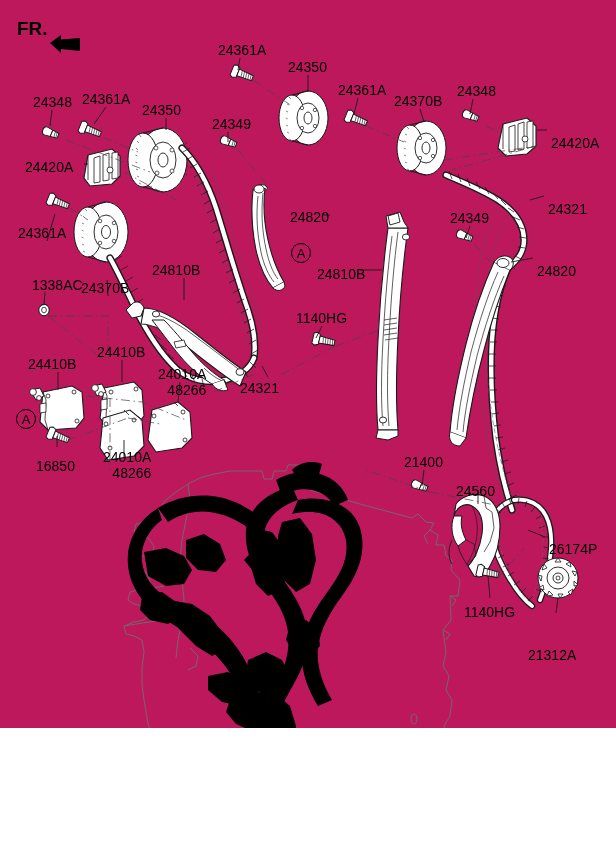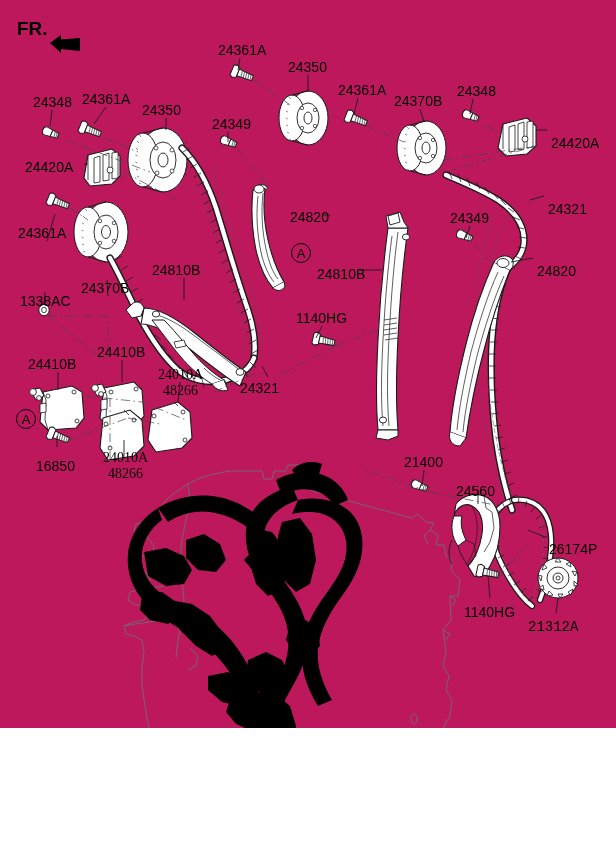--- a/index.html
+++ b/index.html
@@ -1,21 +1,21 @@
 <!DOCTYPE html>
 <html><head>
 <meta charset="utf-8">
 <style>
   html,body{margin:0;padding:0;background:#fff;}
   body{width:616px;height:848px;font-family:"Liberation Sans",sans-serif;}
   #stage{position:relative;width:616px;height:728px;background:#be185d;overflow:hidden;}
   #art{position:absolute;left:0;top:0;width:616px;height:848px;}
   .lbl{position:absolute;font-family:"Liberation Sans",sans-serif;font-size:14px;color:#000;
        white-space:nowrap;letter-spacing:0px;line-height:15px;}
-  .lbl.two{line-height:15.5px;text-align:center;font-family:Liberation Serif, serif;}
+  .lbl.two{line-height:15.5px;text-align:right;}
   .frtxt{position:absolute;font-family:"Liberation Sans",sans-serif;font-weight:bold;
          font-size:19px;color:#000;letter-spacing:0px;}
   .circA{position:absolute;font-size:13px;font-family:"Liberation Sans",sans-serif;
          width:18px;height:18px;border:1.3px solid #000;border-radius:50%;
          display:flex;align-items:center;justify-content:center;color:#000;background:transparent;}
 </style>
 </head>
 <body>
 
 <div id="stage">
@@ -525,21 +525,21 @@
 
   <div class="circA" style="left:291px;top:243px;">A</div>
   <div class="circA" style="left:16px;top:409px;">A</div>
 
   <div id="labels">
       <div class="lbl" style="left: 33px; top: 95px;">24348</div>
       <div class="lbl" style="left: 82px; top: 92px;">24361A</div>
       <div class="lbl" style="left: 142px; top: 103px;">24350</div>
       <div class="lbl" style="left: 25px; top: 160px;">24420A</div>
       <div class="lbl" style="left: 18px; top: 226px;">24361A</div>
-      <div class="lbl" style="left: 20px; top: 278px; margin-top: 16px;">1338AC</div>
+      <div class="lbl" style="left: 32px; top: 278px;">1338AC</div>
       <div class="lbl" style="left: 81px; top: 281px;">24370B</div>
       <div class="lbl" style="left: 28px; top: 357px;">24410B</div>
       <div class="lbl" style="left: 97px; top: 345px;">24410B</div>
       <div class="lbl" style="left: 36px; top: 459px;">16850</div>
       <div class="lbl" style="left: 218px; top: 43px;">24361A</div>
       <div class="lbl" style="left: 288px; top: 60px;">24350</div>
       <div class="lbl" style="left: 212px; top: 117px;">24349</div>
       <div class="lbl" style="left: 290px; top: 210px;">24820</div>
       <div class="lbl" style="left: 152px; top: 263px;">24810B</div>
       <div class="lbl" style="left: 240px; top: 381px;">24321</div>
@@ -549,21 +549,21 @@
       <div class="lbl" style="left: 457px; top: 84px;">24348</div>
       <div class="lbl" style="left: 551px; top: 136px;">24420A</div>
       <div class="lbl" style="left: 548px; top: 202px;">24321</div>
       <div class="lbl" style="left: 450px; top: 211px;">24349</div>
       <div class="lbl" style="left: 537px; top: 264px;">24820</div>
       <div class="lbl" style="left: 317px; top: 267px;">24810B</div>
       <div class="lbl" style="left: 404px; top: 455px;">21400</div>
       <div class="lbl" style="left: 456px; top: 476px; margin-top: 8px;">24560</div>
       <div class="lbl" style="left: 549px; top: 542px;">26174P</div>
       <div class="lbl" style="left: 464px; top: 605px;">1140HG</div>
-      <div class="lbl" style="left: 528px; top: 620px; font-family: Liberation Mono, monospace;">21312A</div>
+      <div class="lbl" style="left: 528px; top: 648px;">21312A</div>
       <div class="lbl two" style="left: 158px; top: 367px;">
         <div>24010A</div>
         <div>48266</div>
       </div>
       <div class="lbl two" style="left: 103px; top: 450px;">
         <div>24010A</div>
         <div>48266</div>
       </div>
     </div>
 

